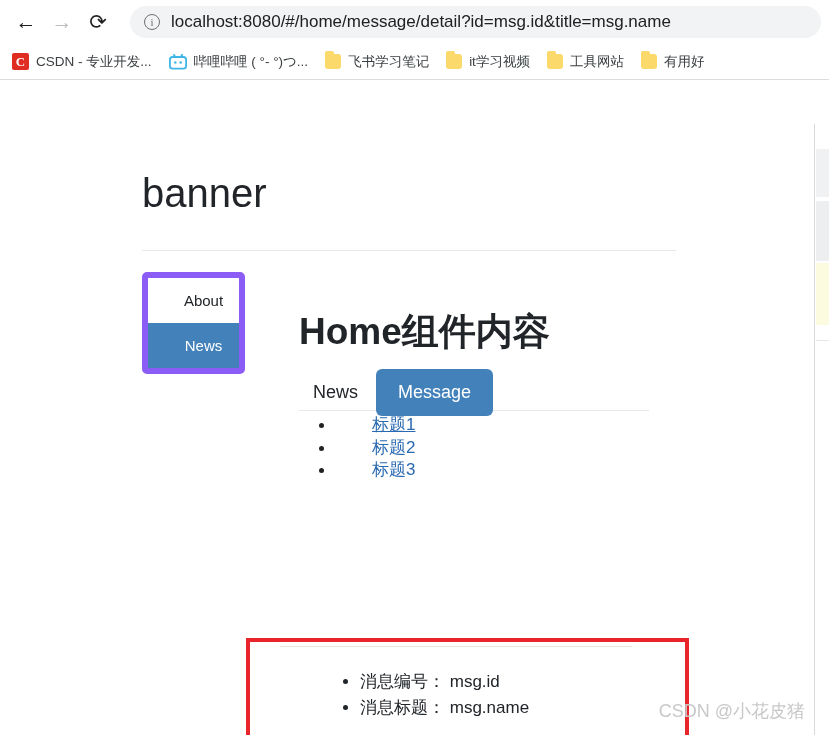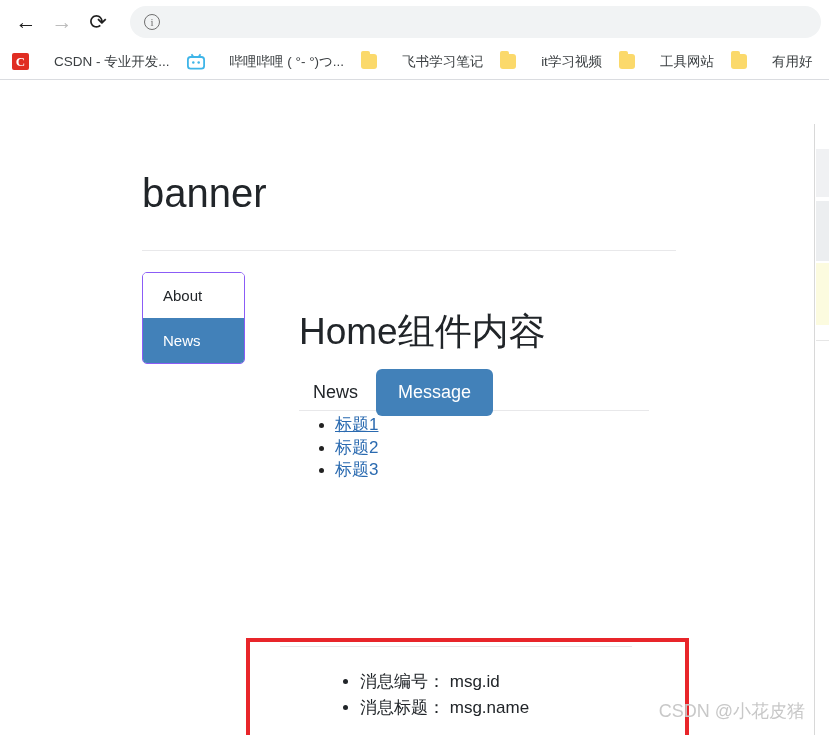--- a/index.html
+++ b/index.html
@@ -111,21 +111,21 @@
 
   .bookmarks {
     height: 36px;
     background: #fff;
     display: flex; align-items: center;
     padding-left: 12px;
     border-bottom: 1px solid #dadce0;
     overflow: hidden;
   }
   .bm { display: flex; align-items: center; margin-right: 17px; flex: 0 0 auto; }
-  .bm-label { font-size: 13.5px; color: #3c4043; margin-left: 25px; white-space: nowrap; }
+  .bm-label { font-size: 13.5px; color: #3c4043; margin-left: 7px; white-space: nowrap; }
   .fav-csdn {
     width: 17px; height: 17px; background: #e02d22; border-radius: 2px;
     color: #fff; font-size: 13px; font-weight: bold;
     display: flex; align-items: center; justify-content: center;
     font-family: "Liberation Serif", serif;
   }
   .fav-bili { width: 18px; height: 17px; }
   .fav-folder {
     width: 16px; height: 15px;
     background: #fbd96b;
@@ -164,42 +164,43 @@
   .rule {
     border: 0;
     border-top: 1px solid #e8e8ea;
     margin-top: 34px;
   }
 
   .row { display: flex; margin-top: 21px; }
 
   .listgroup {
     width: 103px;
-    border: 1px solid #8b5cf6;
+    border: 6px solid #8b5cf6;
     border-radius: 5px;
     overflow: hidden;
     flex: 0 0 auto;
     height: fit-content;
+    text-align: center;
   }
   .lg-item {
     padding: 14px 0 14px 20px;
     font-size: 15px;
     color: #212529;
     background: #fff;
   }
   .lg-item.active {
     background: #4281b9;
     color: #fff;
   }
 
   .content { margin-left: 54px; flex: 1 1 auto; }
 
   .heading {
     font-size: 37px;
-    font-weight: 400;
+    font-weight: 700;
     color: #212529;
     margin-top: 35px;
     white-space: nowrap;
   }
 
   .tabs { display: flex; align-items: center; margin-top: 12px; }
   .tab-link {
     font-size: 18px;
     color: #212529;
     padding: 9px 18px 9px 14px;
@@ -223,20 +224,21 @@
   .msg-list {
     list-style: disc;
     margin: 3px 0 0 36px;
     padding: 0;
   }
   .msg-list li { margin: 0; line-height: 1.33; color: #222; }
   .msg-link {
     color: #2a6ab0;
     font-size: 17px;
     text-decoration: none;
+    margin-left: 37px;
   }
   .msg-link.visited { text-decoration: underline; }
 
   .detail-box {
     position: absolute;
     left: 246px; top: 514px;
     width: 443px; height: 111px;
     border: 4px solid #e8252a;
     background: #fff;
   }
@@ -287,20 +289,21 @@
 
 <div class="browser">
 
 
   <div class="toolbar">
     <div class="nav-btn">←</div>
     <div class="nav-btn disabled">→</div>
     <div class="nav-btn">⟳</div>
     <div class="omnibox">
       <span class="info-icon">i</span>
+      <span class="url-text">localhost:8080/#/home/message/detail?id=msg.id&amp;title=msg.name</span>
     </div>
   </div>
 
   <div class="bookmarks">
     <div class="bm">
       <span class="fav-csdn">C</span>
       <span class="bm-label">CSDN - 专业开发...</span>
     </div>
     <div class="bm">
       <svg class="fav-bili" viewBox="0 0 20 18">

